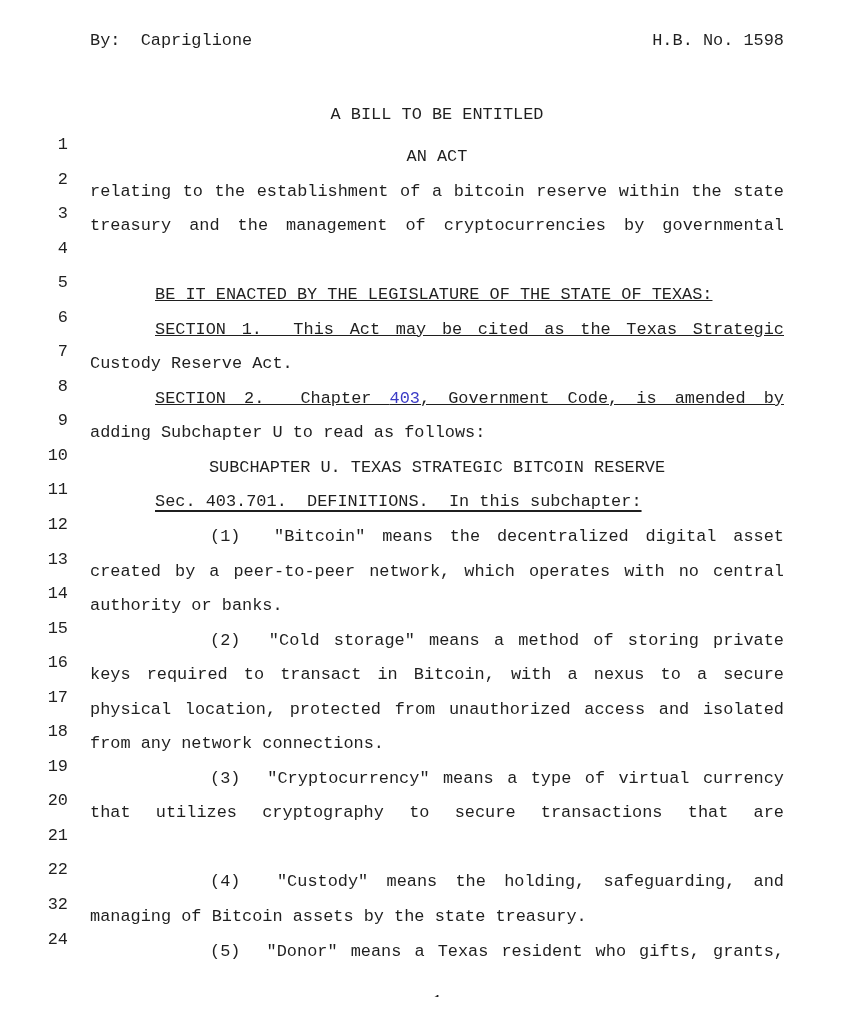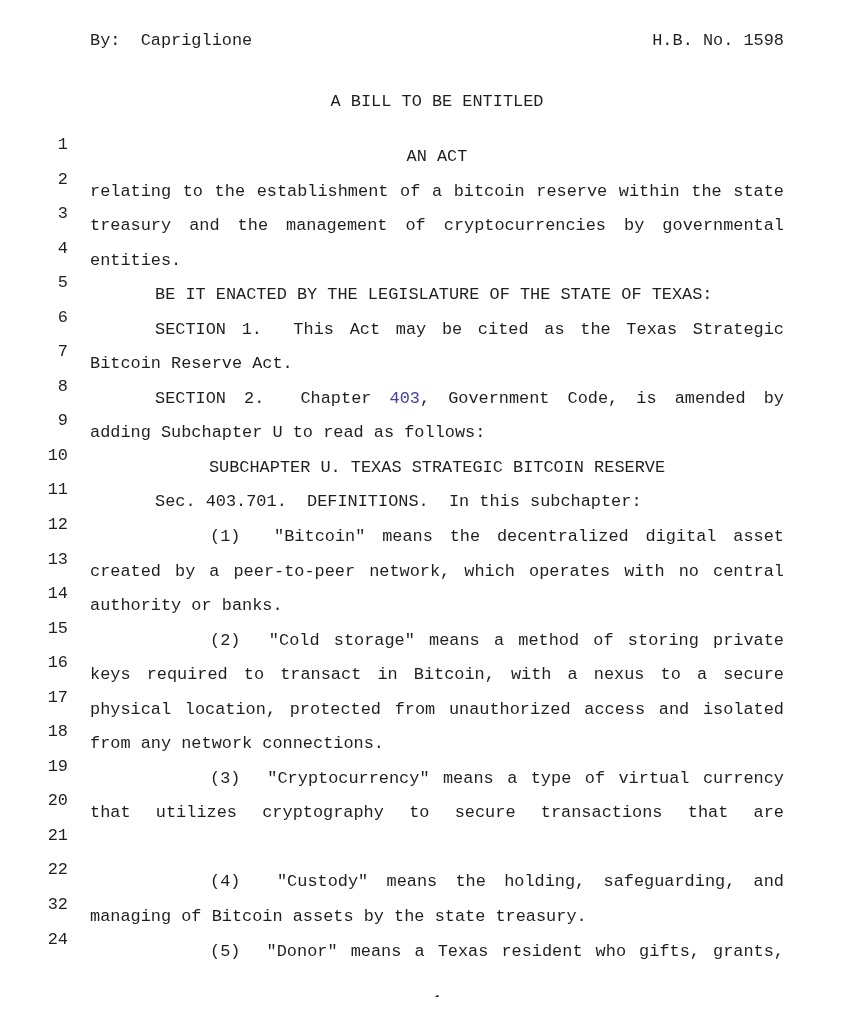--- a/index.html
+++ b/index.html
@@ -21,21 +21,21 @@
     position: absolute;
     top: 31px;
     left: 90px;
     width: 694px;
     display: flex;
     justify-content: space-between;
     white-space: pre;
   }
   .doc-title {
     position: absolute;
-    top: 92px;
+    top: 105px;
     left: 90px;
     width: 694px;
     text-align: center;
     white-space: pre;
   }
   .lines {
     position: absolute;
     top: 128px;
     left: 0;
     width: 851px;
@@ -62,20 +62,21 @@
   .line-text.center {
     text-align: center;
   }
   .line-text.justify {
     text-align: justify;
     text-align-last: justify;
   }
   .line-text.ind-section {
     padding-left: 65px;
     width: 629px;
+    text-decoration: underline;
   }
   .line-text.ind-sub {
     padding-left: 120px;
     width: 574px;
   }
   .line-text.underline {
     text-decoration-thickness: 1.6px;
     text-underline-offset: 3.5px;
   }
   .doc-link {
@@ -112,33 +113,32 @@
       <div class="line">
         <div class="line-num">2</div>
         <div class="line-text justify">relating to the establishment of a bitcoin reserve within the state</div>
       </div>
       <div class="line">
         <div class="line-num">3</div>
         <div class="line-text justify">treasury and the management of cryptocurrencies by governmental</div>
       </div>
       <div class="line">
         <div class="line-num">4</div>
-        <div class="line-text">entities.</div>
       </div>
       <div class="line">
         <div class="line-num">5</div>
         <div class="line-text ind-section">BE IT ENACTED BY THE LEGISLATURE OF THE STATE OF TEXAS:</div>
       </div>
       <div class="line">
         <div class="line-num">6</div>
         <div class="line-text justify ind-section">SECTION 1.  This Act may be cited as the Texas Strategic</div>
       </div>
       <div class="line">
         <div class="line-num">7</div>
-        <div class="line-text">Bitcoin Reserve Act.</div>
+        <div class="line-text">Custody Reserve Act.</div>
       </div>
       <div class="line">
         <div class="line-num">8</div>
         <div class="line-text justify ind-section"><span>SECTION 2.  Chapter </span><span class="doc-link">403</span><span>, Government Code, is amended by</span></div>
       </div>
       <div class="line">
         <div class="line-num">9</div>
         <div class="line-text">adding Subchapter U to read as follows:</div>
       </div>
       <div class="line">

